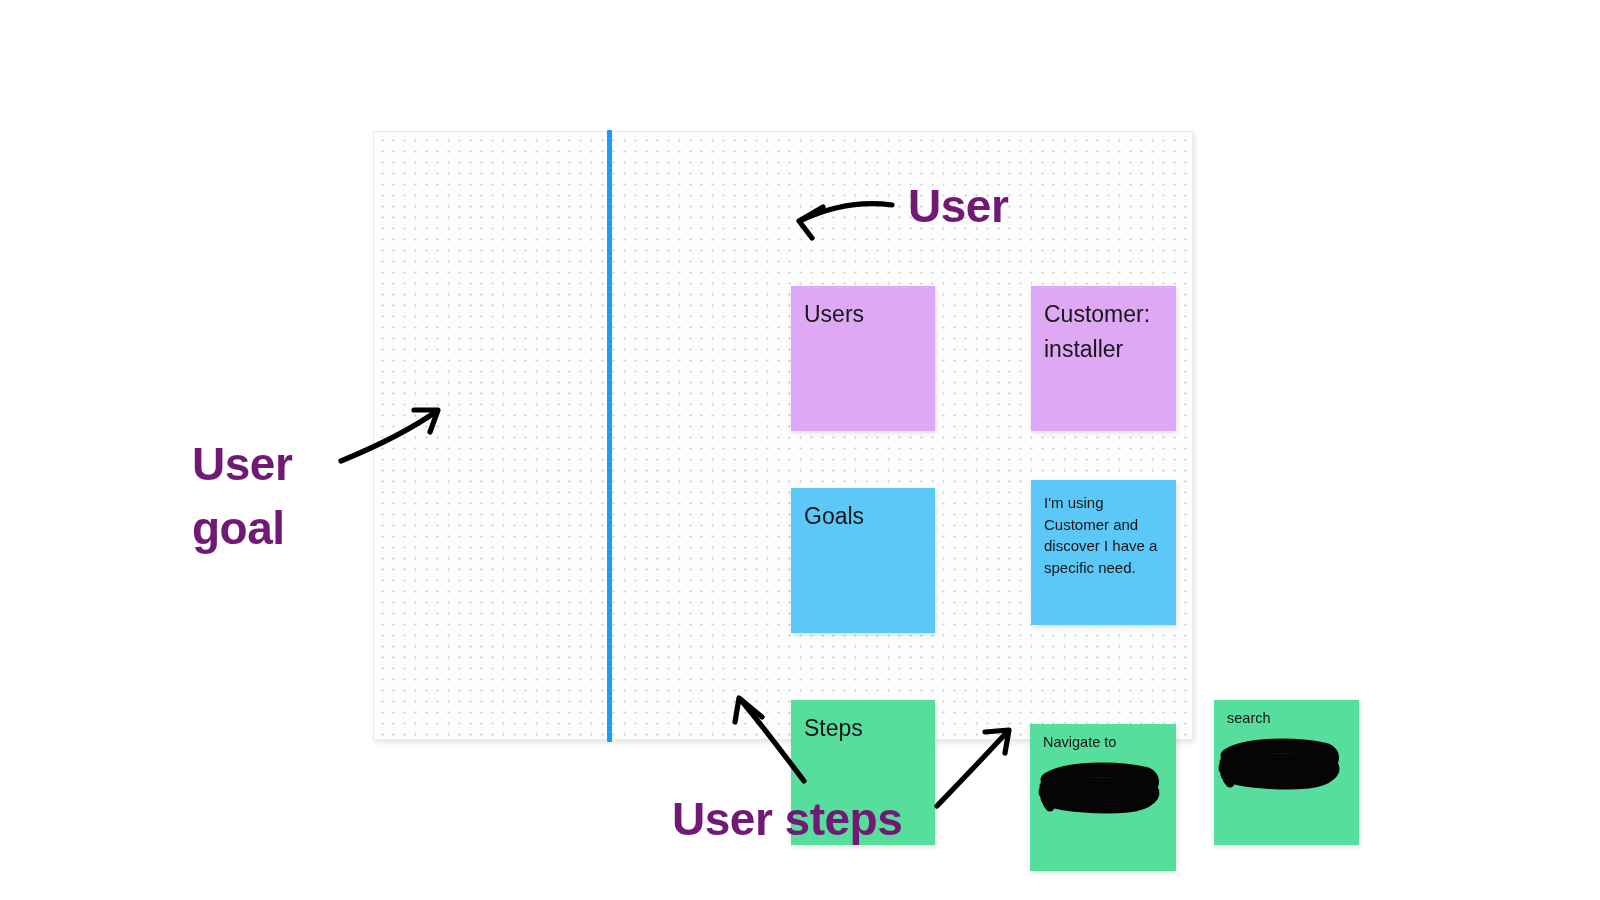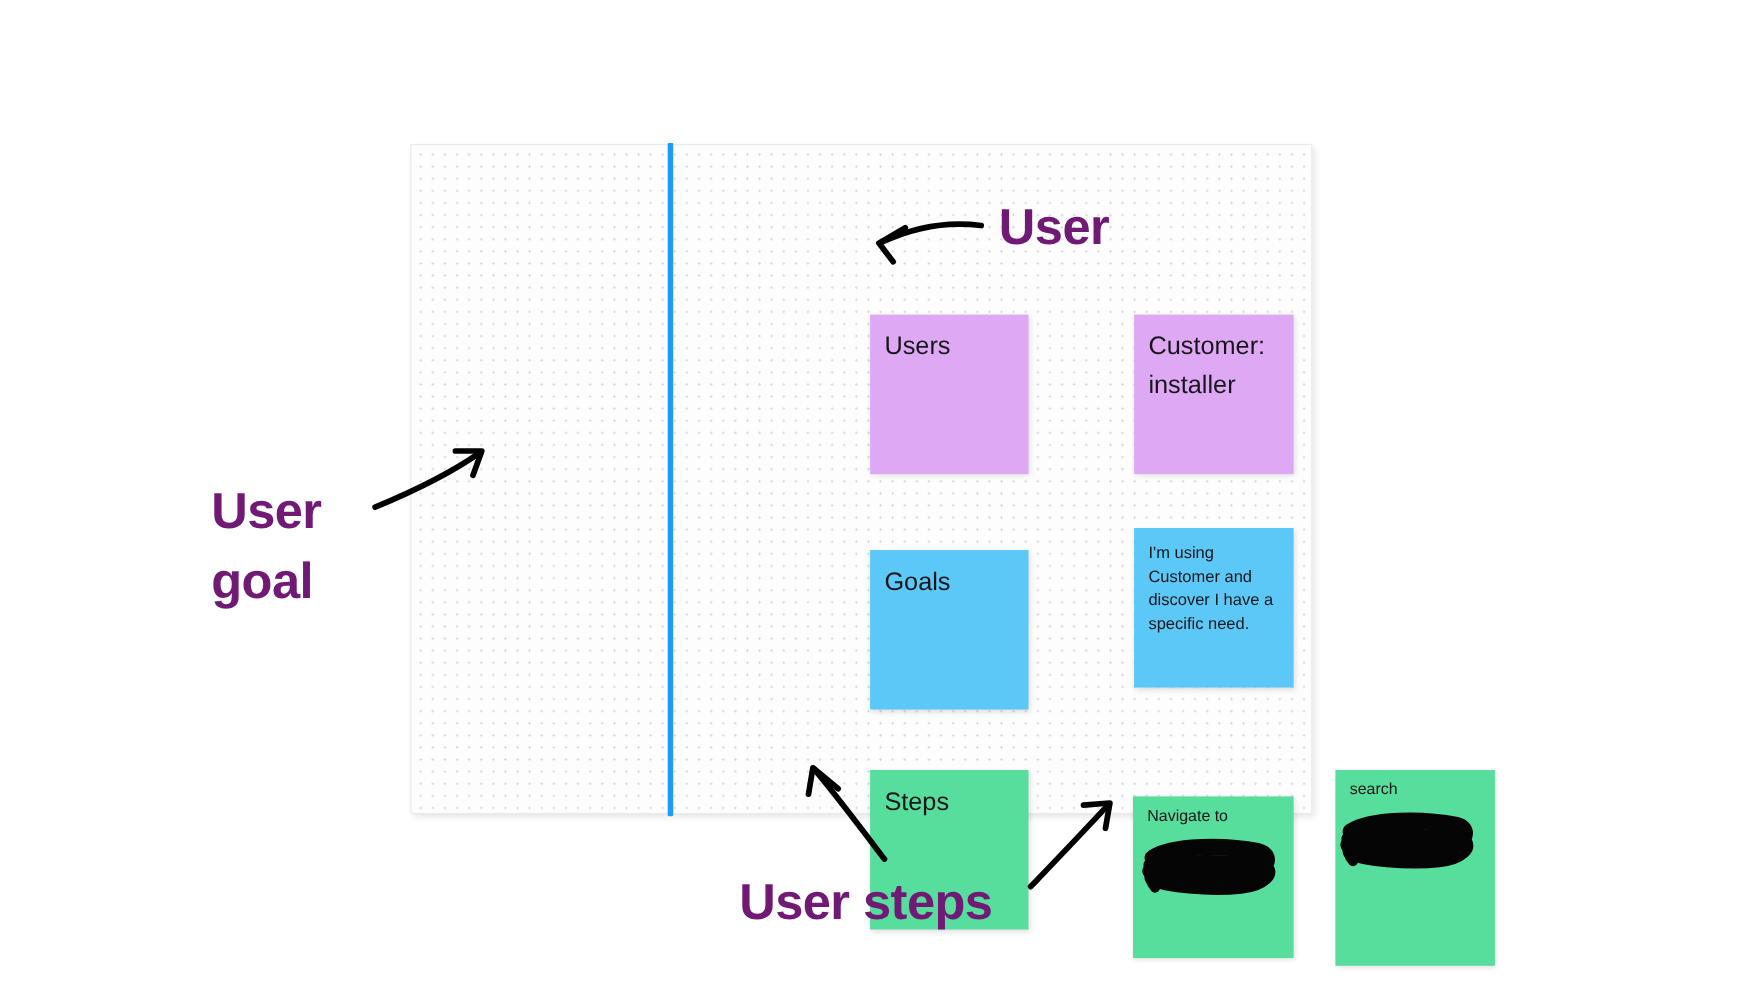--- a/index.html
+++ b/index.html
@@ -81,28 +81,28 @@
     line-height: 19px;
     top: 9px;
   }
 
   .c-purple { background: #dfa8f5; padding-left: 27px; }
   .c-blue   { background: #5bc8f7; }
   .c-green  { background: #57dd9c; }
 
   
   #note-users     { left: 417px; top: 154px; width: 144px; height: 145px; }
-  #note-goals     { left: 417px; top: 368px; width: 144px; height: 145px; }
+  #note-goals     { left: 417px; top: 356px; width: 144px; height: 145px; }
   #note-steps     { left: 417px; top: 568px; width: 144px; height: 145px; }
 
   #note-customer  { left: 657px; top: 154px; width: 145px; height: 145px; }
   #note-need      { left: 657px; top: 348px; width: 145px; height: 145px; }
 
   #note-step-1    { left: 656px; top: 592px; width: 146px; height: 147px; }
-  #note-step-2    { left: 840px; top: 568px; width: 145px; height: 178px; }
+  #note-step-2    { left: 840px; top: 568px; width: 145px; height: 145px; }
   #note-step-3    { left: 1022px; top: 568px; width: 145px; height: 145px; }
 
   
   .scribble {
     position: absolute;
     pointer-events: none;
   }
   #scribble-1 { left: 6px; top: 38px; width: 126px; height: 54px; }
   #scribble-2 { left: 2px; top: 38px; width: 126px; height: 54px; }
   #scribble-3 { left: 0px;  top: 38px; width: 126px; height: 54px; }

